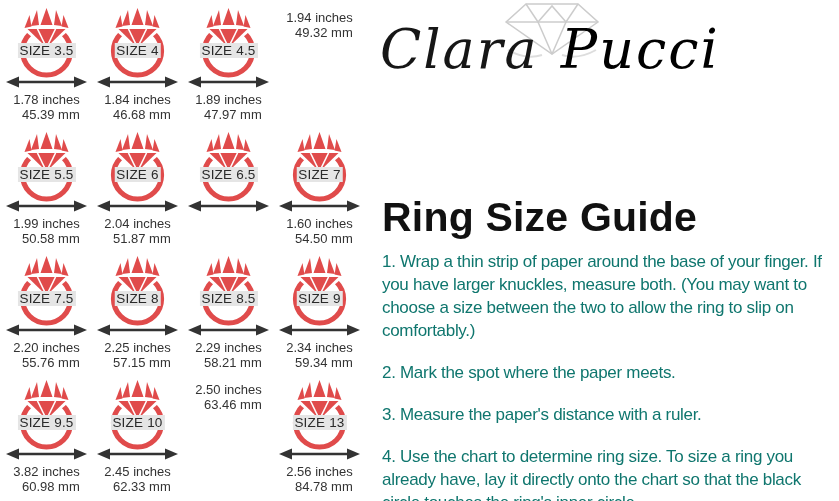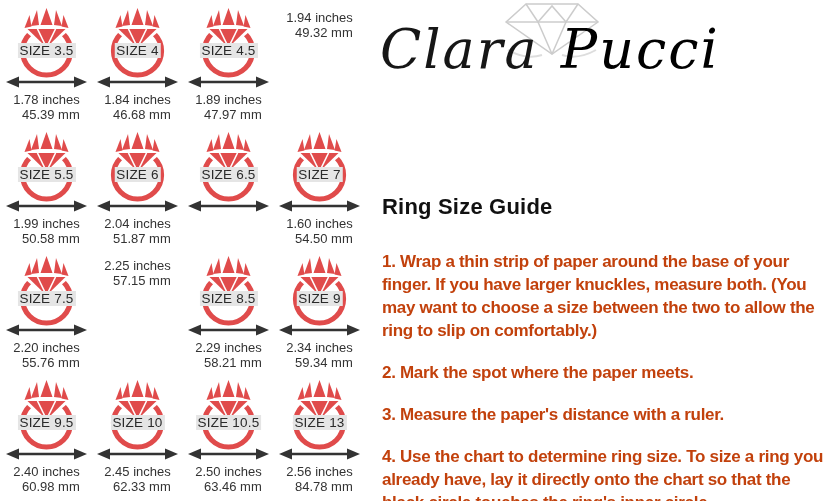--- a/index.html
+++ b/index.html
@@ -32,27 +32,26 @@
   .logo-words{
     position:absolute;left:0;top:18px;z-index:1;display:flex;gap:22px;align-items:baseline;
     font-family:"DejaVu Serif", serif;font-style:italic;font-weight:normal;
     font-size:54px;letter-spacing:2px;white-space:nowrap;
   }
   .logo-first{color:#161616;}
   .logo-second{color:#000000;}
   .logo-diamond{position:absolute;left:112px;top:0;z-index:0;}
   .guide-title{
     position:absolute;left:2px;top:194px;margin:0;
-    font-size:22px;font-weight:bold;color:#111111;letter-spacing:0.2px;
+    font-size:41px;font-weight:bold;color:#111111;letter-spacing:0.2px;
   }
   .steps{position:absolute;left:2px;top:250px;width:452px;}
   .step{
-    margin:0 0 19px 0;color:#c2410c;font-size:17px;line-height:23px;
+    margin:0 0 19px 0;color:#0f766e;font-size:17px;line-height:23px;
     letter-spacing:-0.3px;
-    font-weight:bold;
   }
 </style>
 </head>
 <body>
 
 <svg width="0" height="0" style="position:absolute" aria-hidden="true">
   <defs>
     <g id="ringsym">
 
       <circle cx="45.5" cy="45" r="24" fill="none" stroke="#e04b4b" stroke-width="5.2"></circle>
@@ -179,20 +178,26 @@
         </svg>
       <span class="size-label">SIZE 7.5</span>
       </div>
     <div class="measure">
       <div>2.20 inches</div>
       <div>55.76 mm</div>
       </div>
   </div>
 
   <div class="cell">
+    <div class="icon-wrap">
+        <svg viewBox="0 0 91 82">
+          <use href="#ringsym"></use>
+        </svg>
+      <span class="size-label">SIZE 8</span>
+      </div>
     <div class="measure">
       <div>2.25 inches</div>
       <div>57.15 mm</div>
       </div>
   </div>
 
   <div class="cell">
     <div class="icon-wrap">
         <svg viewBox="0 0 91 82">
           <use href="#ringsym"></use>
@@ -219,45 +224,39 @@
   </div>
 
   <div class="cell">
     <div class="icon-wrap">
         <svg viewBox="0 0 91 82">
           <use href="#ringsym"></use>
         </svg>
       <span class="size-label">SIZE 9.5</span>
       </div>
     <div class="measure">
-      <div>2.40 inches</div>
+      <div>3.82 inches</div>
       <div>60.98 mm</div>
       </div>
   </div>
 
   <div class="cell">
     <div class="icon-wrap">
         <svg viewBox="0 0 91 82">
           <use href="#ringsym"></use>
         </svg>
       <span class="size-label">SIZE 10</span>
       </div>
     <div class="measure">
       <div>2.45 inches</div>
       <div>62.33 mm</div>
       </div>
   </div>
 
   <div class="cell">
-    <div class="icon-wrap">
-        <svg viewBox="0 0 91 82">
-          <use href="#ringsym"></use>
-        </svg>
-      <span class="size-label">SIZE 10.5</span>
-      </div>
     <div class="measure">
       <div>2.50 inches</div>
       <div>63.46 mm</div>
       </div>
   </div>
 
   <div class="cell">
     <div class="icon-wrap">
         <svg viewBox="0 0 91 82">
           <use href="#ringsym"></use>

